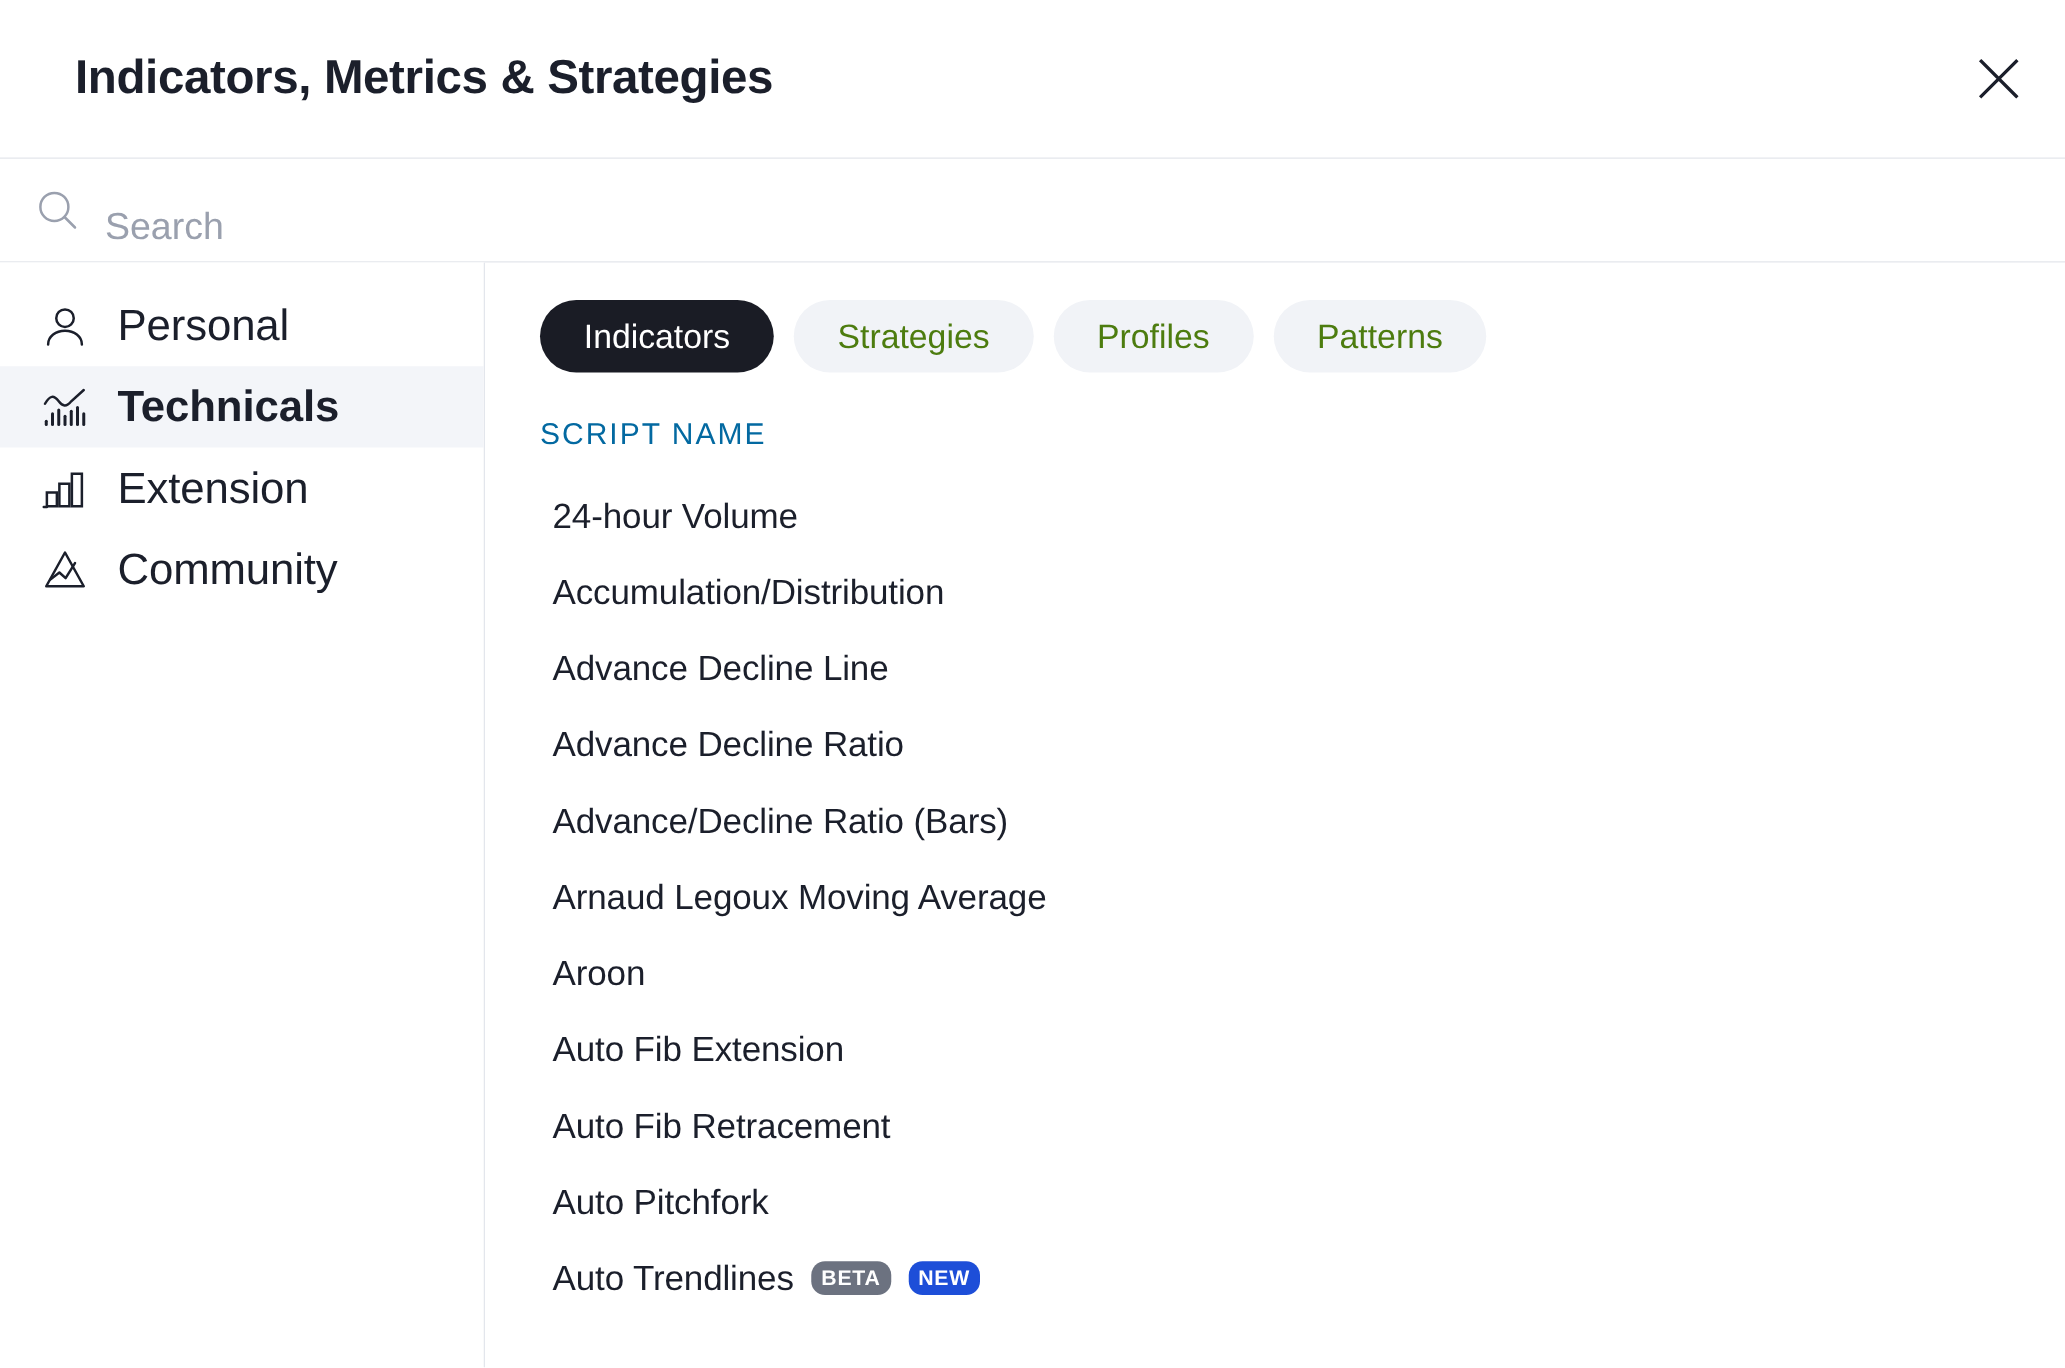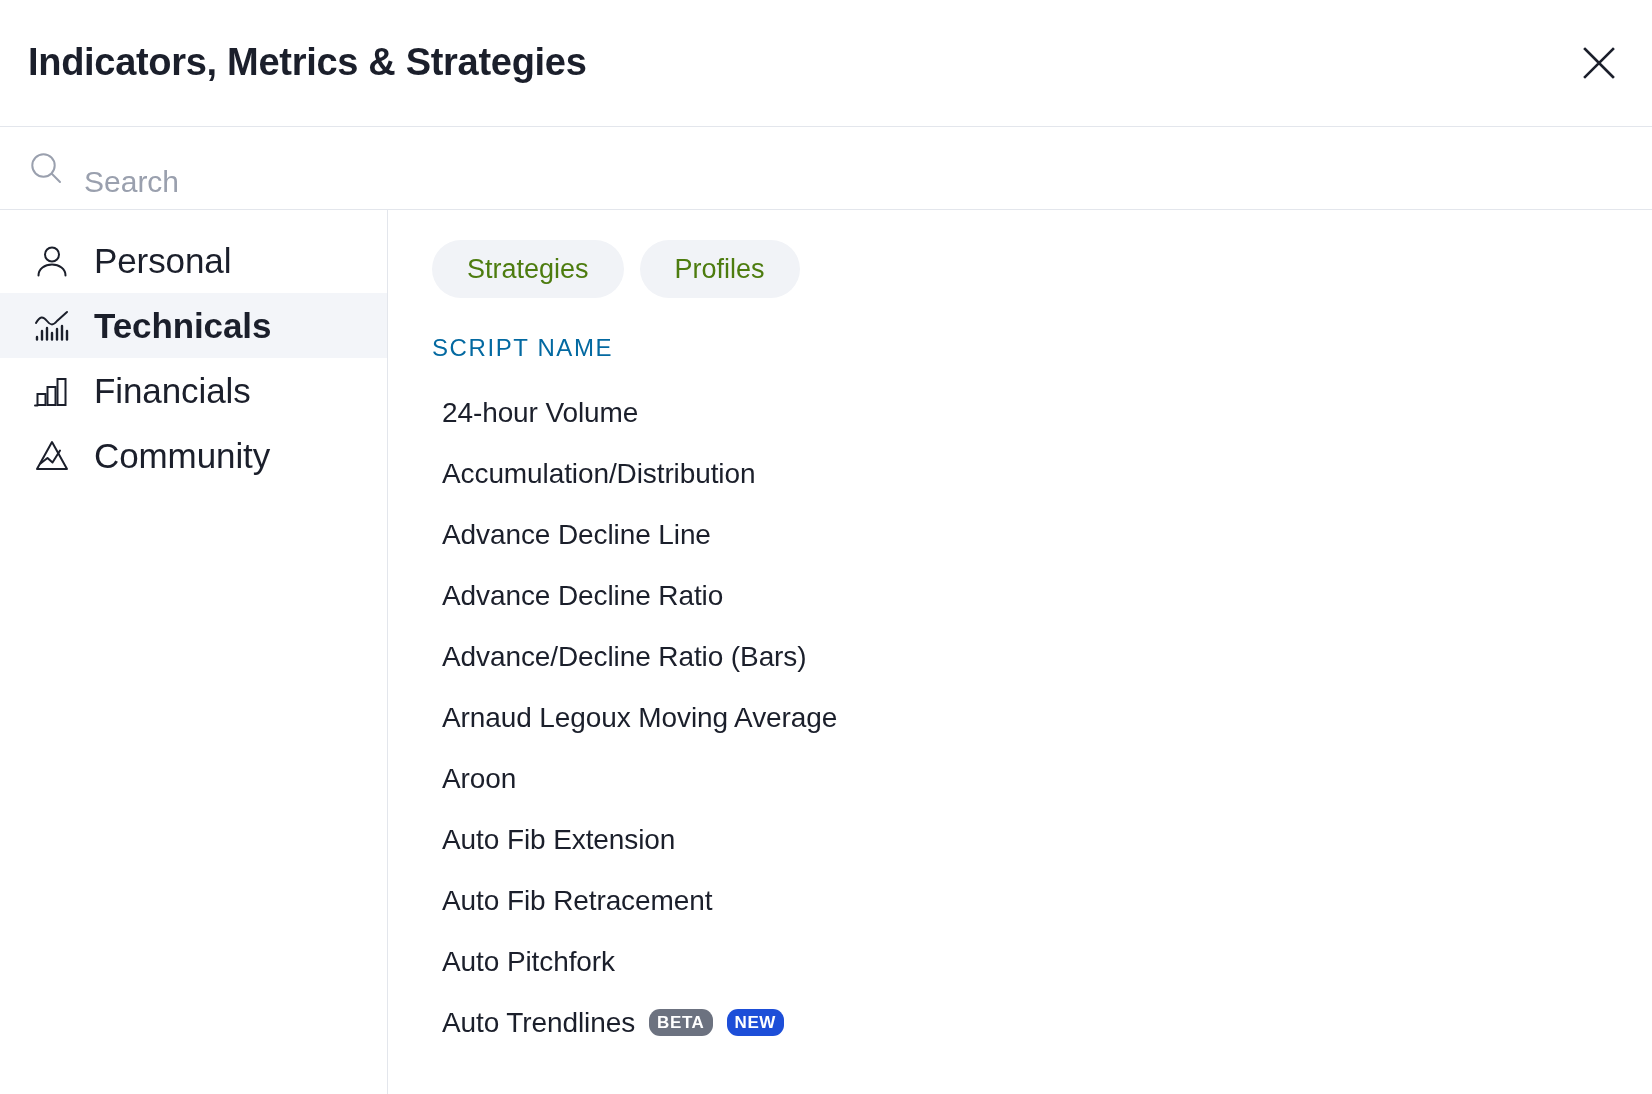--- a/index.html
+++ b/index.html
@@ -27,20 +27,21 @@
     align-items: center;
     padding: 0 28px 0 28px;
     position: relative;
   }
   .header-title {
     font-size: 38px;
     font-weight: bold;
     color: #1b1f2b;
     letter-spacing: -0.3px;
     line-height: 1.1;
+    margin-left: 32px;
   }
   .close-btn {
     position: absolute;
     right: 24px;
     top: 50%;
     transform: translateY(-50%);
     width: 58px; height: 58px;
     display: flex; align-items: center; justify-content: center;
     border: none; background: transparent;
     cursor: pointer;
@@ -237,40 +238,42 @@
 
       <div class="side-item">
         <span class="side-icon">
           <svg width="38" height="38" viewBox="0 0 38 38" fill="none" aria-hidden="true">
             <rect x="4.5" y="22" width="8" height="11" stroke="#1b1f2b" stroke-width="2"></rect>
             <rect x="14.5" y="15" width="8" height="18" stroke="#1b1f2b" stroke-width="2"></rect>
             <rect x="24.5" y="7" width="8" height="26" stroke="#1b1f2b" stroke-width="2"></rect>
             <path d="M2 33.5 L4.5 33.5" stroke="#1b1f2b" stroke-width="2" stroke-linecap="round"></path>
           </svg>
         </span>
-        <span class="side-label">Financials</span>
+        <span class="side-label">Extension</span>
       </div>
 
       <div class="side-item">
         <span class="side-icon">
           <svg width="38" height="38" viewBox="0 0 38 38" fill="none" aria-hidden="true">
             <path d="M19 5 L34 32 L4 32 Z" stroke="#1b1f2b" stroke-width="2" stroke-linejoin="round" fill="none"></path>
             <path d="M7.5 26.5 L14.5 21 L19.5 25.5 L27 13.5" stroke="#1b1f2b" stroke-width="2" stroke-linecap="round" stroke-linejoin="round" fill="none"></path>
           </svg>
         </span>
         <span class="side-label">Community</span>
       </div>
 
     </nav>
 
     <section class="main">
 
       <div class="tabs">
+        <button class="pill active">Indicators</button>
         <button class="pill">Strategies</button>
         <button class="pill">Profiles</button>
+        <button class="pill">Patterns</button>
       </div>
 
       <div class="col-header">Script name</div>
 
       <ul class="list">
         <li class="list-item">
           <span>24-hour Volume</span>
         </li>
         <li class="list-item">
           <span>Accumulation/Distribution</span>

